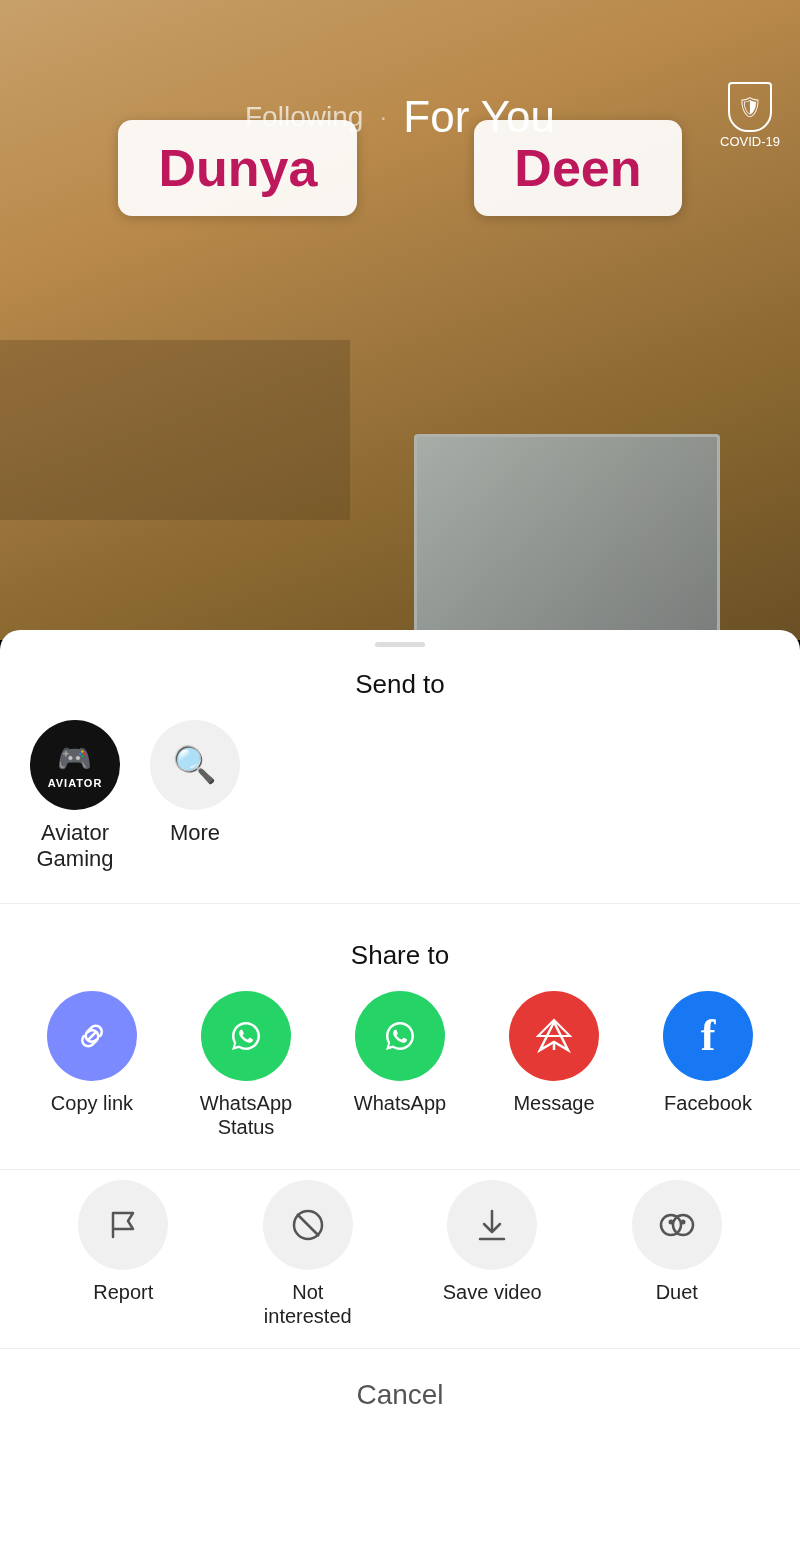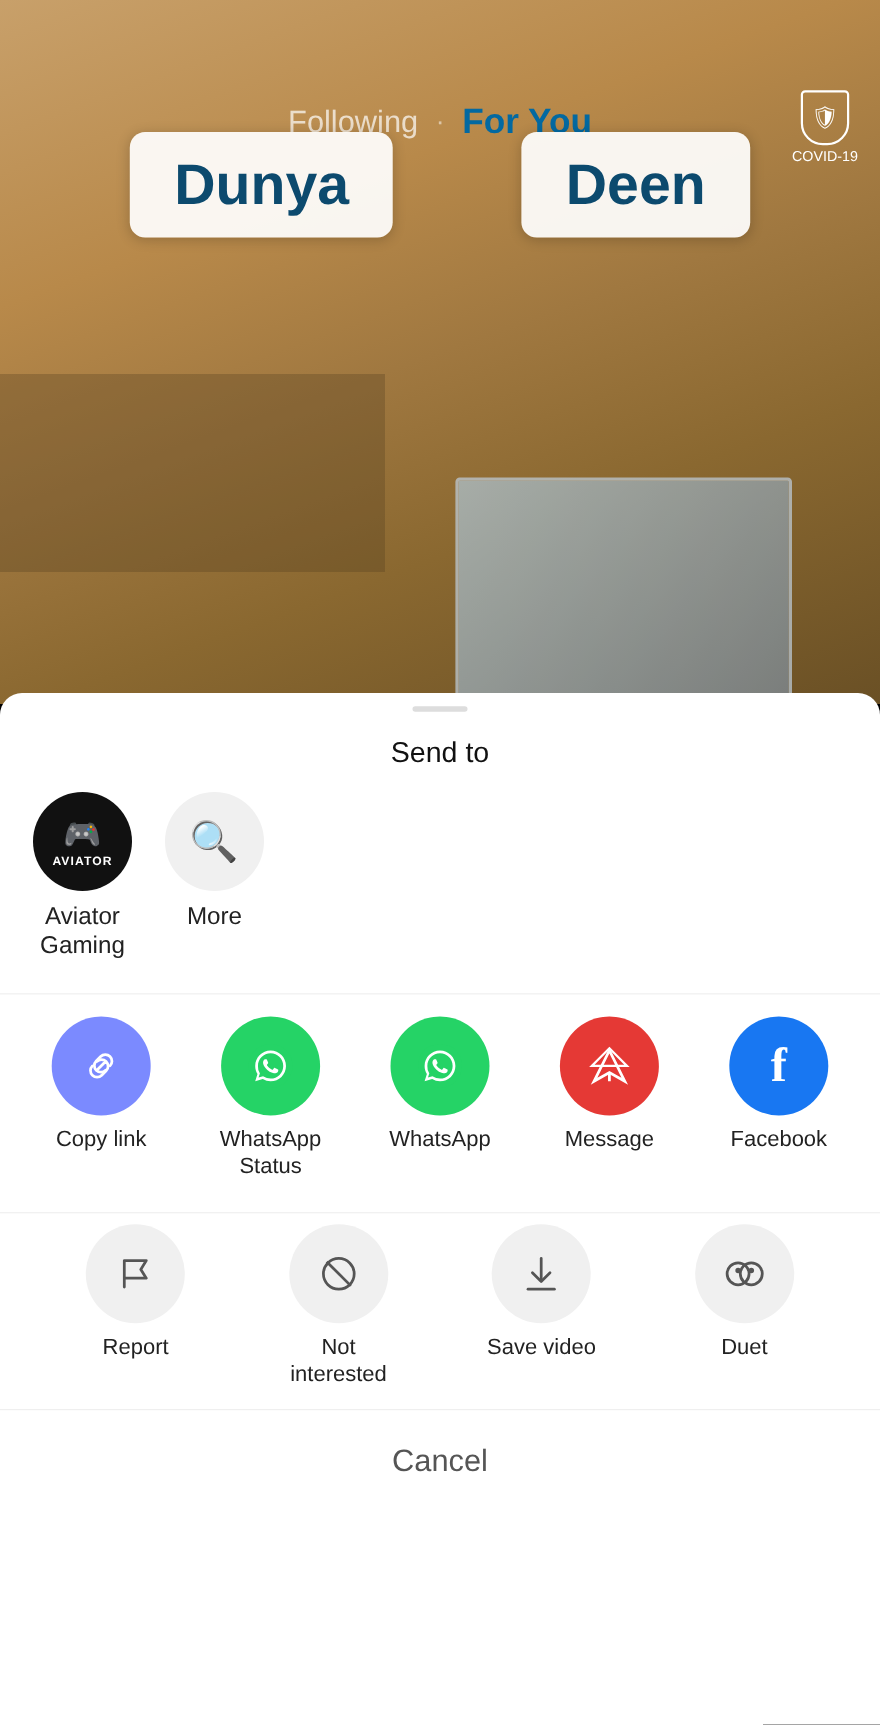--- a/index.html
+++ b/index.html
@@ -54,23 +54,23 @@
       font-size: 28px;
       font-weight: 500;
       margin-right: 16px;
     }
     .nav-separator {
       color: rgba(255,255,255,0.5);
       font-size: 24px;
       margin-right: 16px;
     }
     .nav-foryou {
-      color: #0369a1;
-      font-size: 32px;
-      font-weight: 700;
+      color: #ffffff;
+      font-size: 44px;
+      font-weight: 400;
     }
     .covid-badge {
       position: absolute;
       right: 20px;
       top: 30px;
       display: flex;
       flex-direction: column;
       align-items: center;
       color: #fff;
     }
@@ -97,21 +97,21 @@
       justify-content: space-around;
       padding: 0 60px;
       z-index: 10;
     }
     .overlay-btn {
       background: rgba(255,255,255,0.92);
       border-radius: 14px;
       padding: 18px 40px;
       font-size: 52px;
       font-weight: 900;
-      color: #0c4a6e;
+      color: #be185d;
       box-shadow: 0 2px 12px rgba(0,0,0,0.2);
     }
 
     
     .avatar-corner {
       position: absolute;
       bottom: 50px;
       right: 20px;
       width: 75px; height: 75px;
       border-radius: 50%;
@@ -344,20 +344,21 @@
     <div class="contact-item">
       <div class="more-circle">
         <span class="more-search-icon">🔍</span>
       </div>
       <span class="contact-label">More</span>
     </div>
   </div>
 
   <div class="divider-line"></div>
 
+  <div class="section-title">Share to</div>
 
   <div class="share-row">
 
     <div class="share-item">
       <div class="share-circle copy-link">
         <svg width="44" height="44" viewBox="0 0 44 44">
           <path d="M18 26l8-8M14 22a6 6 0 0 0 8.5 8.5l4-4A6 6 0 0 0 18 18" stroke="white" stroke-width="2.5" fill="none" stroke-linecap="round"></path>
           <path d="M30 22a6 6 0 0 0-8.5-8.5l-4 4A6 6 0 0 0 26 26" stroke="white" stroke-width="2.5" fill="none" stroke-linecap="round"></path>
         </svg>
       </div>

